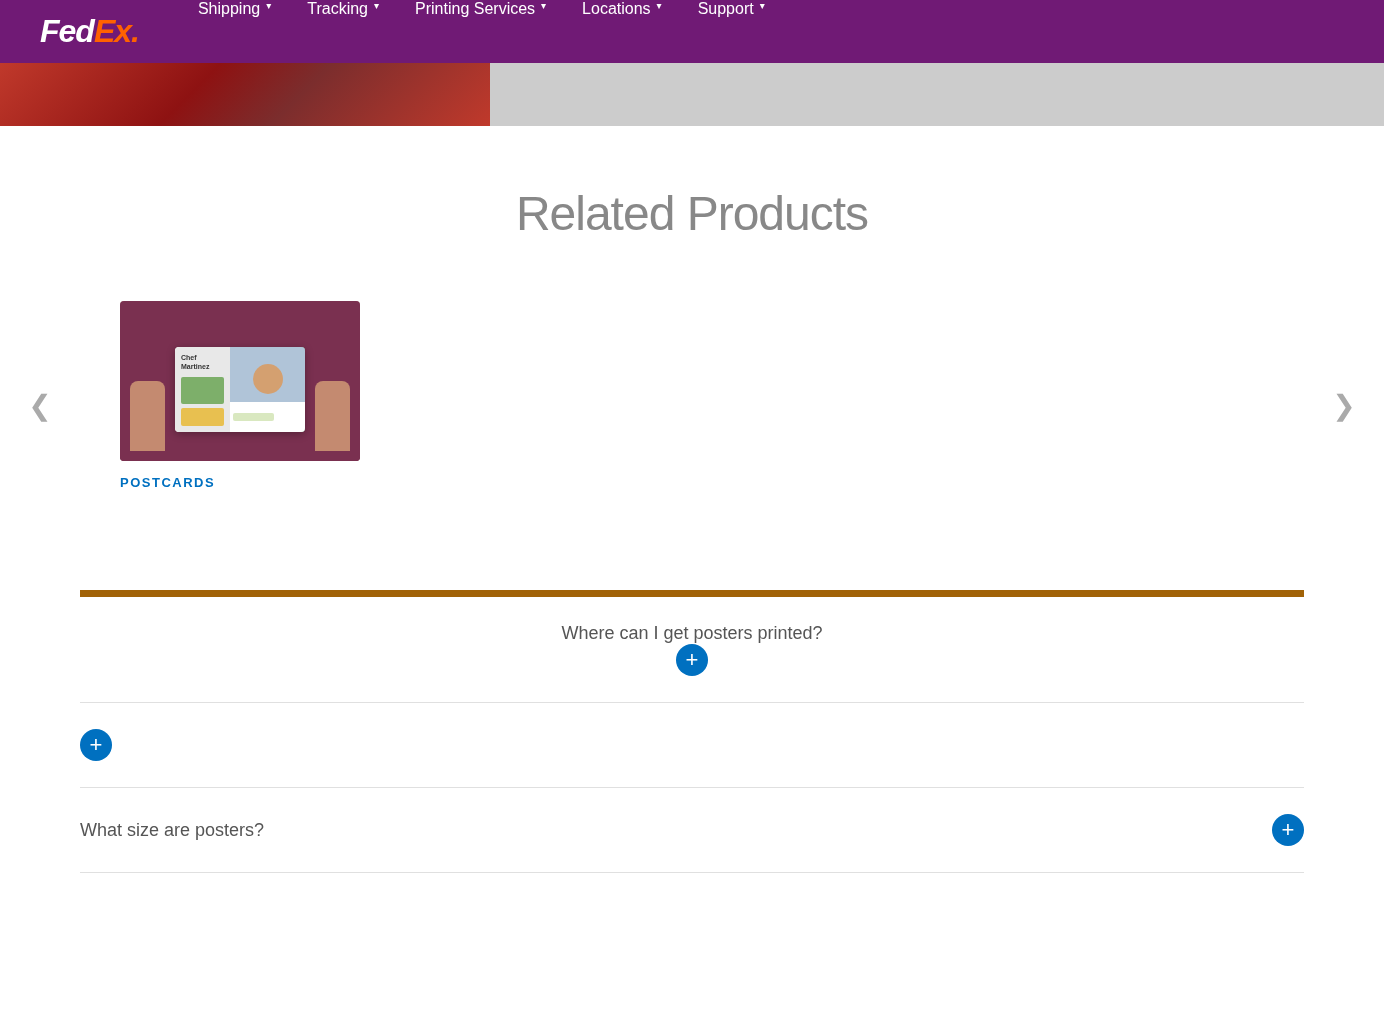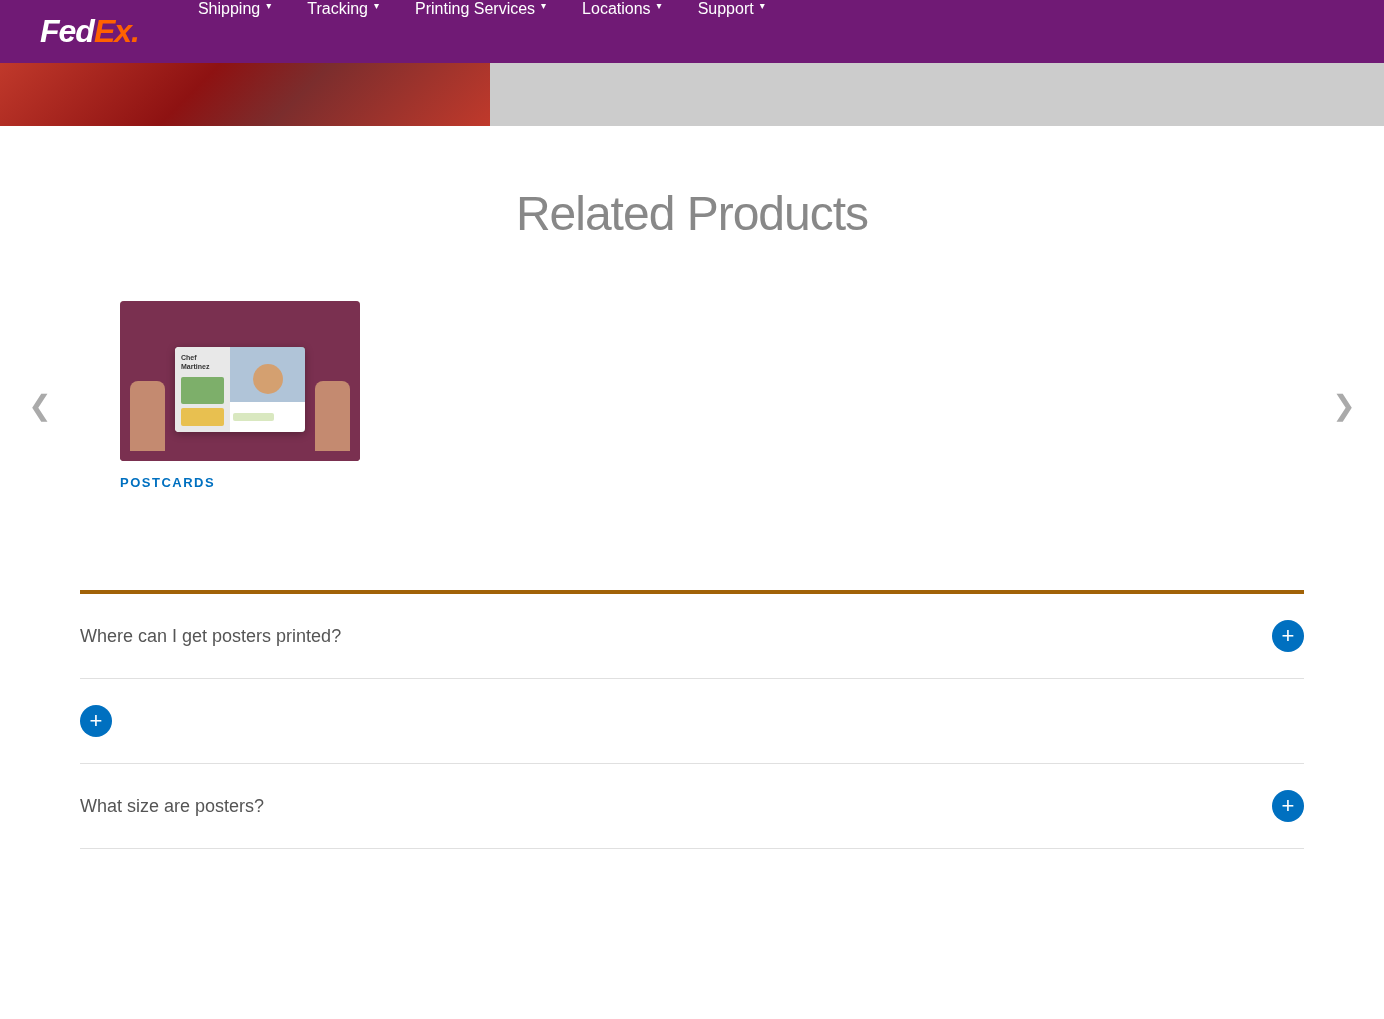--- a/index.html
+++ b/index.html
@@ -236,21 +236,22 @@
     }
     .faq-item {
       display: flex;
       align-items: center;
       justify-content: space-between;
       padding: 26px 0;
       border-bottom: 1px solid #e0e0e0;
       cursor: pointer;
     }
     .faq-item:first-child {
-      border-top: 4px solid #a16207;
+      border-top: 7px solid #a16207;
+      flex-direction: column;
     }
     .faq-question {
       font-size: 18px;
       color: #555;
       font-weight: 400;
     }
     .faq-plus-btn {
       width: 32px;
       height: 32px;
       border-radius: 50%;

